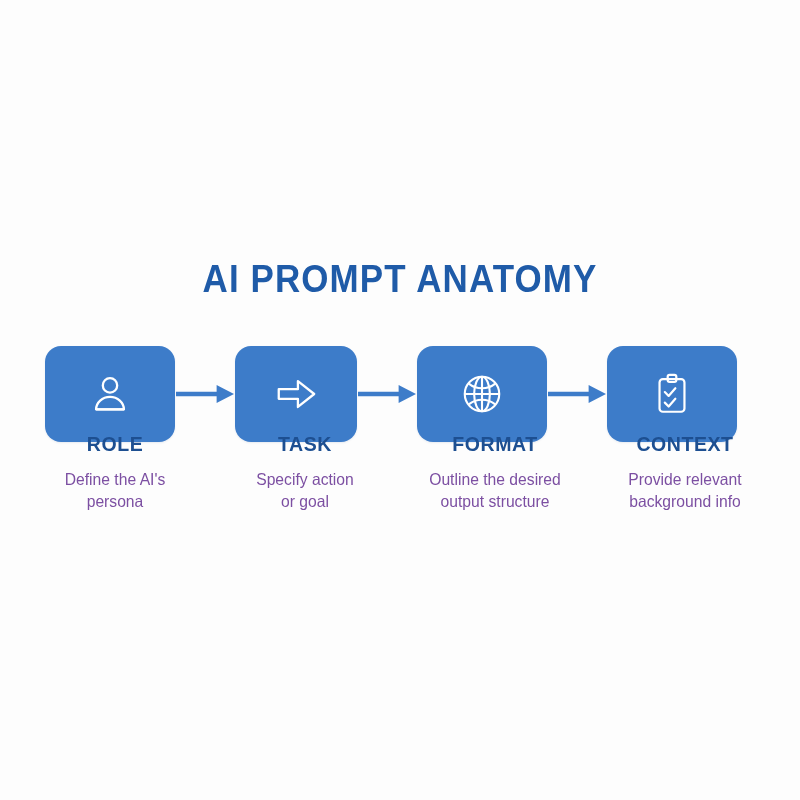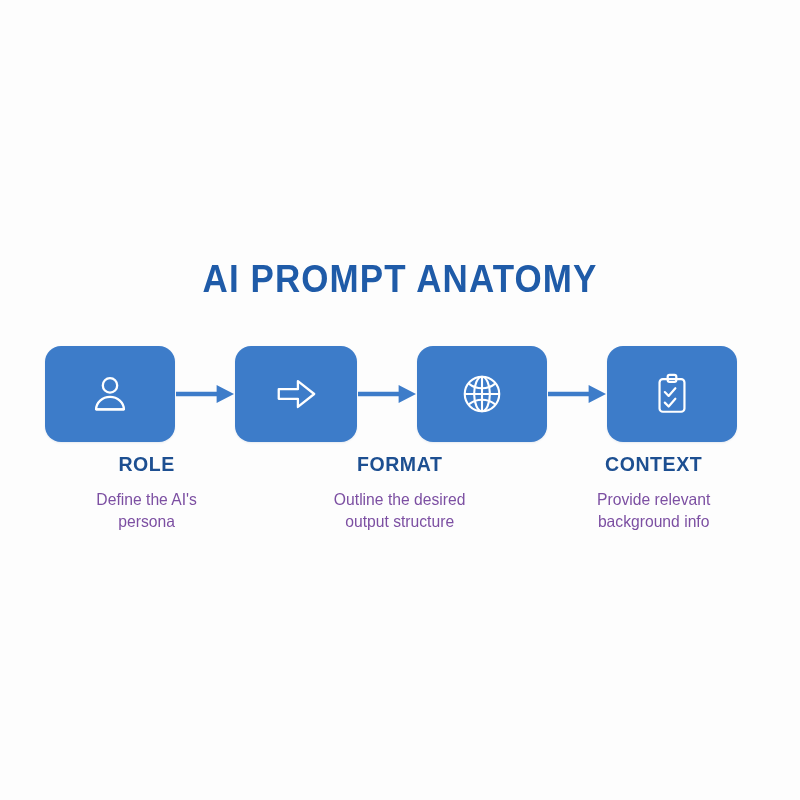--- a/index.html
+++ b/index.html
@@ -87,21 +87,21 @@
   }
   .arrow-connector svg {
     display: block;
     width: 100%;
     height: 26px;
   }
 
   
   #labels-row {
     position: absolute;
-    top: 452px;
+    top: 432px;
     left: 20px;
     width: 760px;
     display: flex;
     flex-direction: row;
     align-items: flex-start;
   }
 
   .label-col {
     flex: 1 1 0;
     text-align: center;
@@ -210,20 +210,27 @@
   <div id="labels-row">
 
     <div class="label-col">
       <div class="step-label">ROLE</div>
       <div class="step-desc">
         <div>Define the AI's</div>
         <div>persona</div>
       </div>
     </div>
 
+    <div class="label-col">
+      <div class="step-label">TASK</div>
+      <div class="step-desc">
+        <div>Specify action</div>
+        <div>or goal</div>
+      </div>
+    </div>
 
     <div class="label-col">
       <div class="step-label">FORMAT</div>
       <div class="step-desc">
         <div>Outline the desired</div>
         <div>output structure</div>
       </div>
     </div>
 
     <div class="label-col">

